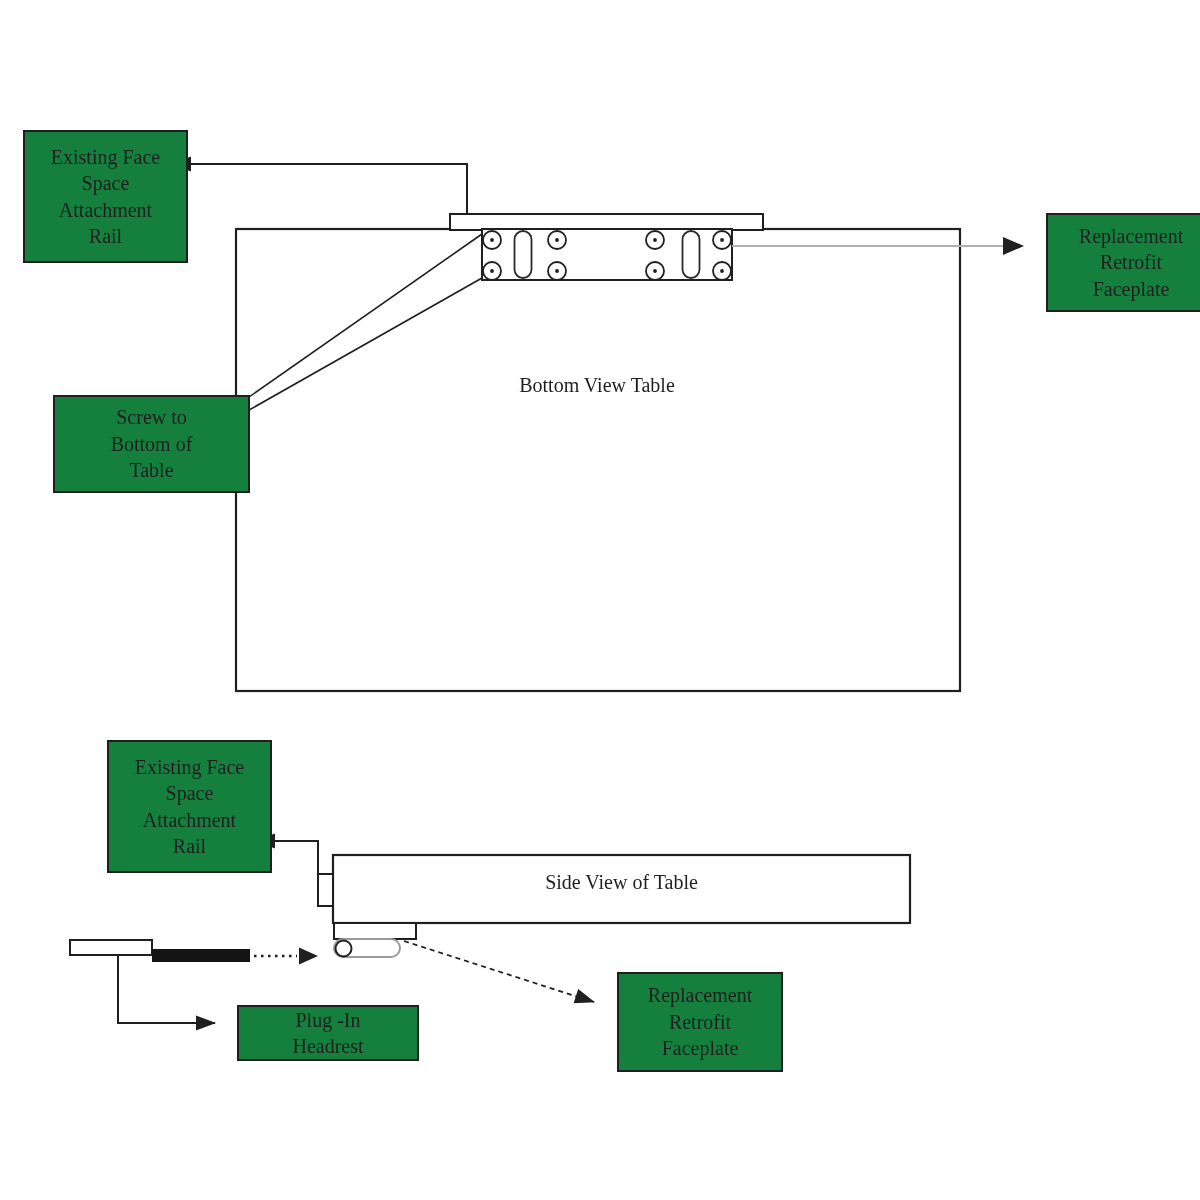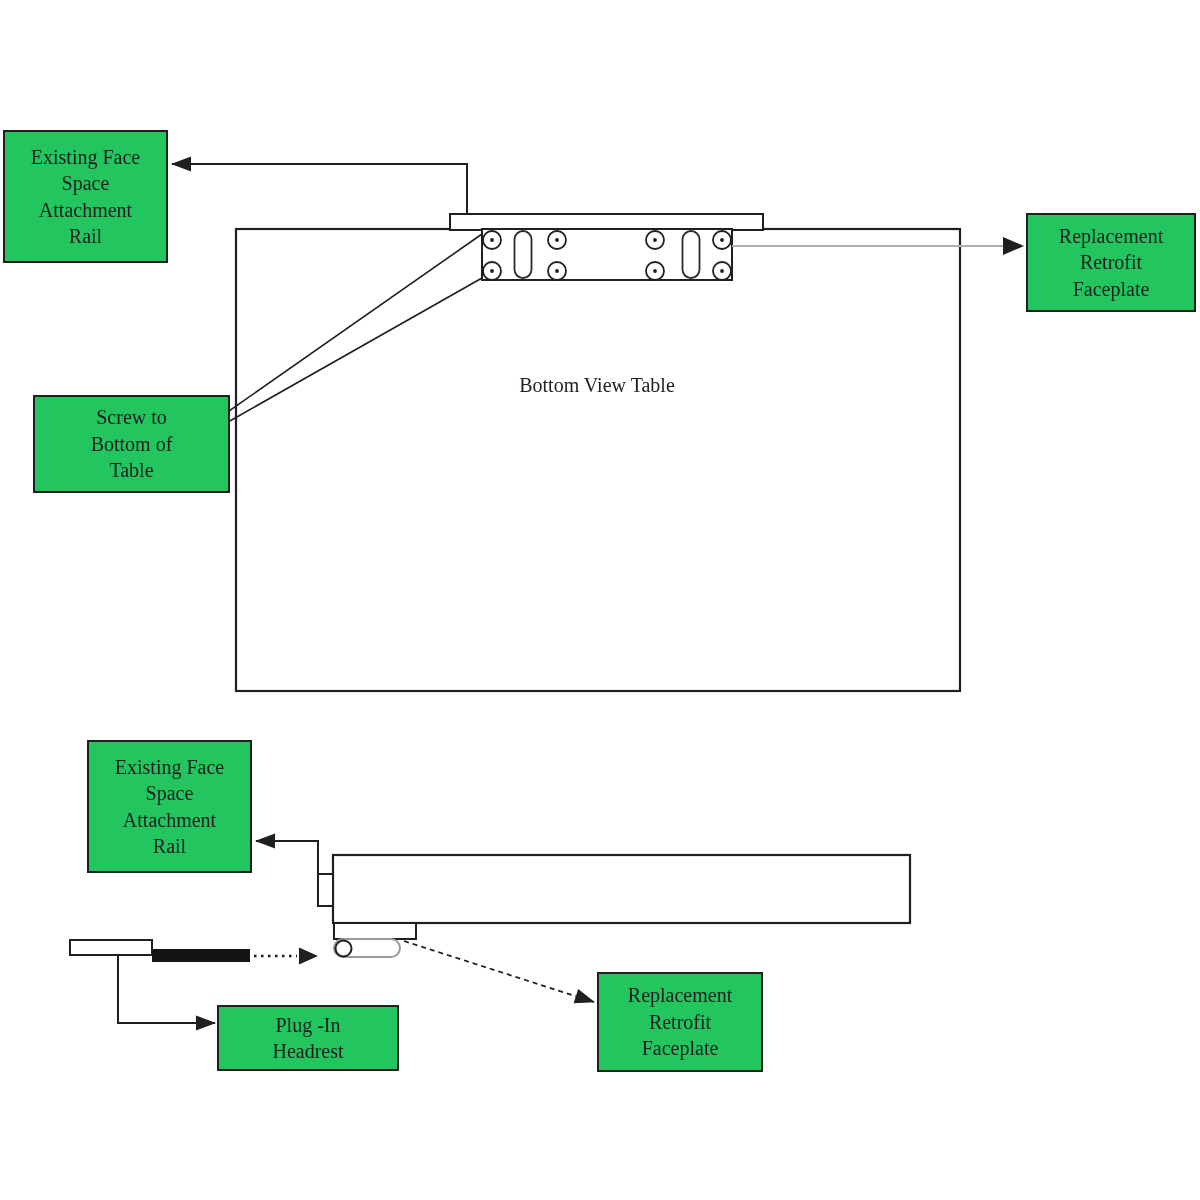--- a/index.html
+++ b/index.html
@@ -3,33 +3,33 @@
 <meta charset="utf-8">
 <style>
   html,body{margin:0;padding:0;background:#ffffff;}
   .canvas{
     position:relative;width:1200px;height:1200px;background:#ffffff;
     font-family:"Liberation Serif","DejaVu Serif",serif;color:#1f1f1f;
     overflow:hidden;
   }
   svg.layer{position:absolute;left:0;top:0;width:1200px;height:1200px;}
   .box{
-    position:absolute;box-sizing:border-box;border:2px solid #1f1f1f;background:#22c55e;
+    position:absolute;box-sizing:border-box;border:2px solid #1f1f1f;background:#15803d;
     display:flex;align-items:center;justify-content:center;text-align:center;
-    font-size:20px;line-height:1.32;white-space:pre-line;
+    font-size:20px;line-height:1.32;white-space:pre-line;margin-left:20px;
   }
   .plain-label{
     position:absolute;font-size:20px;text-align:center;white-space:pre-line;
   }
   
   .b-efsar-top{left:3px;top:130px;width:165px;height:133px;}
   .b-rrf-top{left:1026px;top:213px;width:170px;height:99px;}
   .b-screw{left:33px;top:395px;width:197px;height:98px;}
   .b-efsar-side{left:87px;top:740px;width:165px;height:133px;}
-  .b-plugin{left:217px;top:1005px;width:182px;height:66px;}
+  .b-plugin{left:217px;top:1005px;width:182px;height:56px;}
   .b-rrf-bottom{left:597px;top:972px;width:166px;height:100px;}
   .l-bottom-view{left:447px;top:374px;width:300px;}
   .l-side-view{left:333px;top:871px;width:577px;}
 </style>
 </head>
 <body>
 
 <div class="canvas">
 
   <svg class="layer" viewBox="0 0 1200 1200">
@@ -113,20 +113,21 @@
 Bottom of
 Table</div>
 
   <div class="plain-label l-bottom-view">Bottom View Table</div>
 
   <div class="box b-efsar-side">Existing Face
 Space
 Attachment
 Rail</div>
 
+  <div class="plain-label l-side-view">Side View of Table</div>
 
   <div class="box b-plugin">Plug -In
 Headrest</div>
 
   <div class="box b-rrf-bottom">Replacement
 Retrofit
 Faceplate</div>
 
 </div>
 

